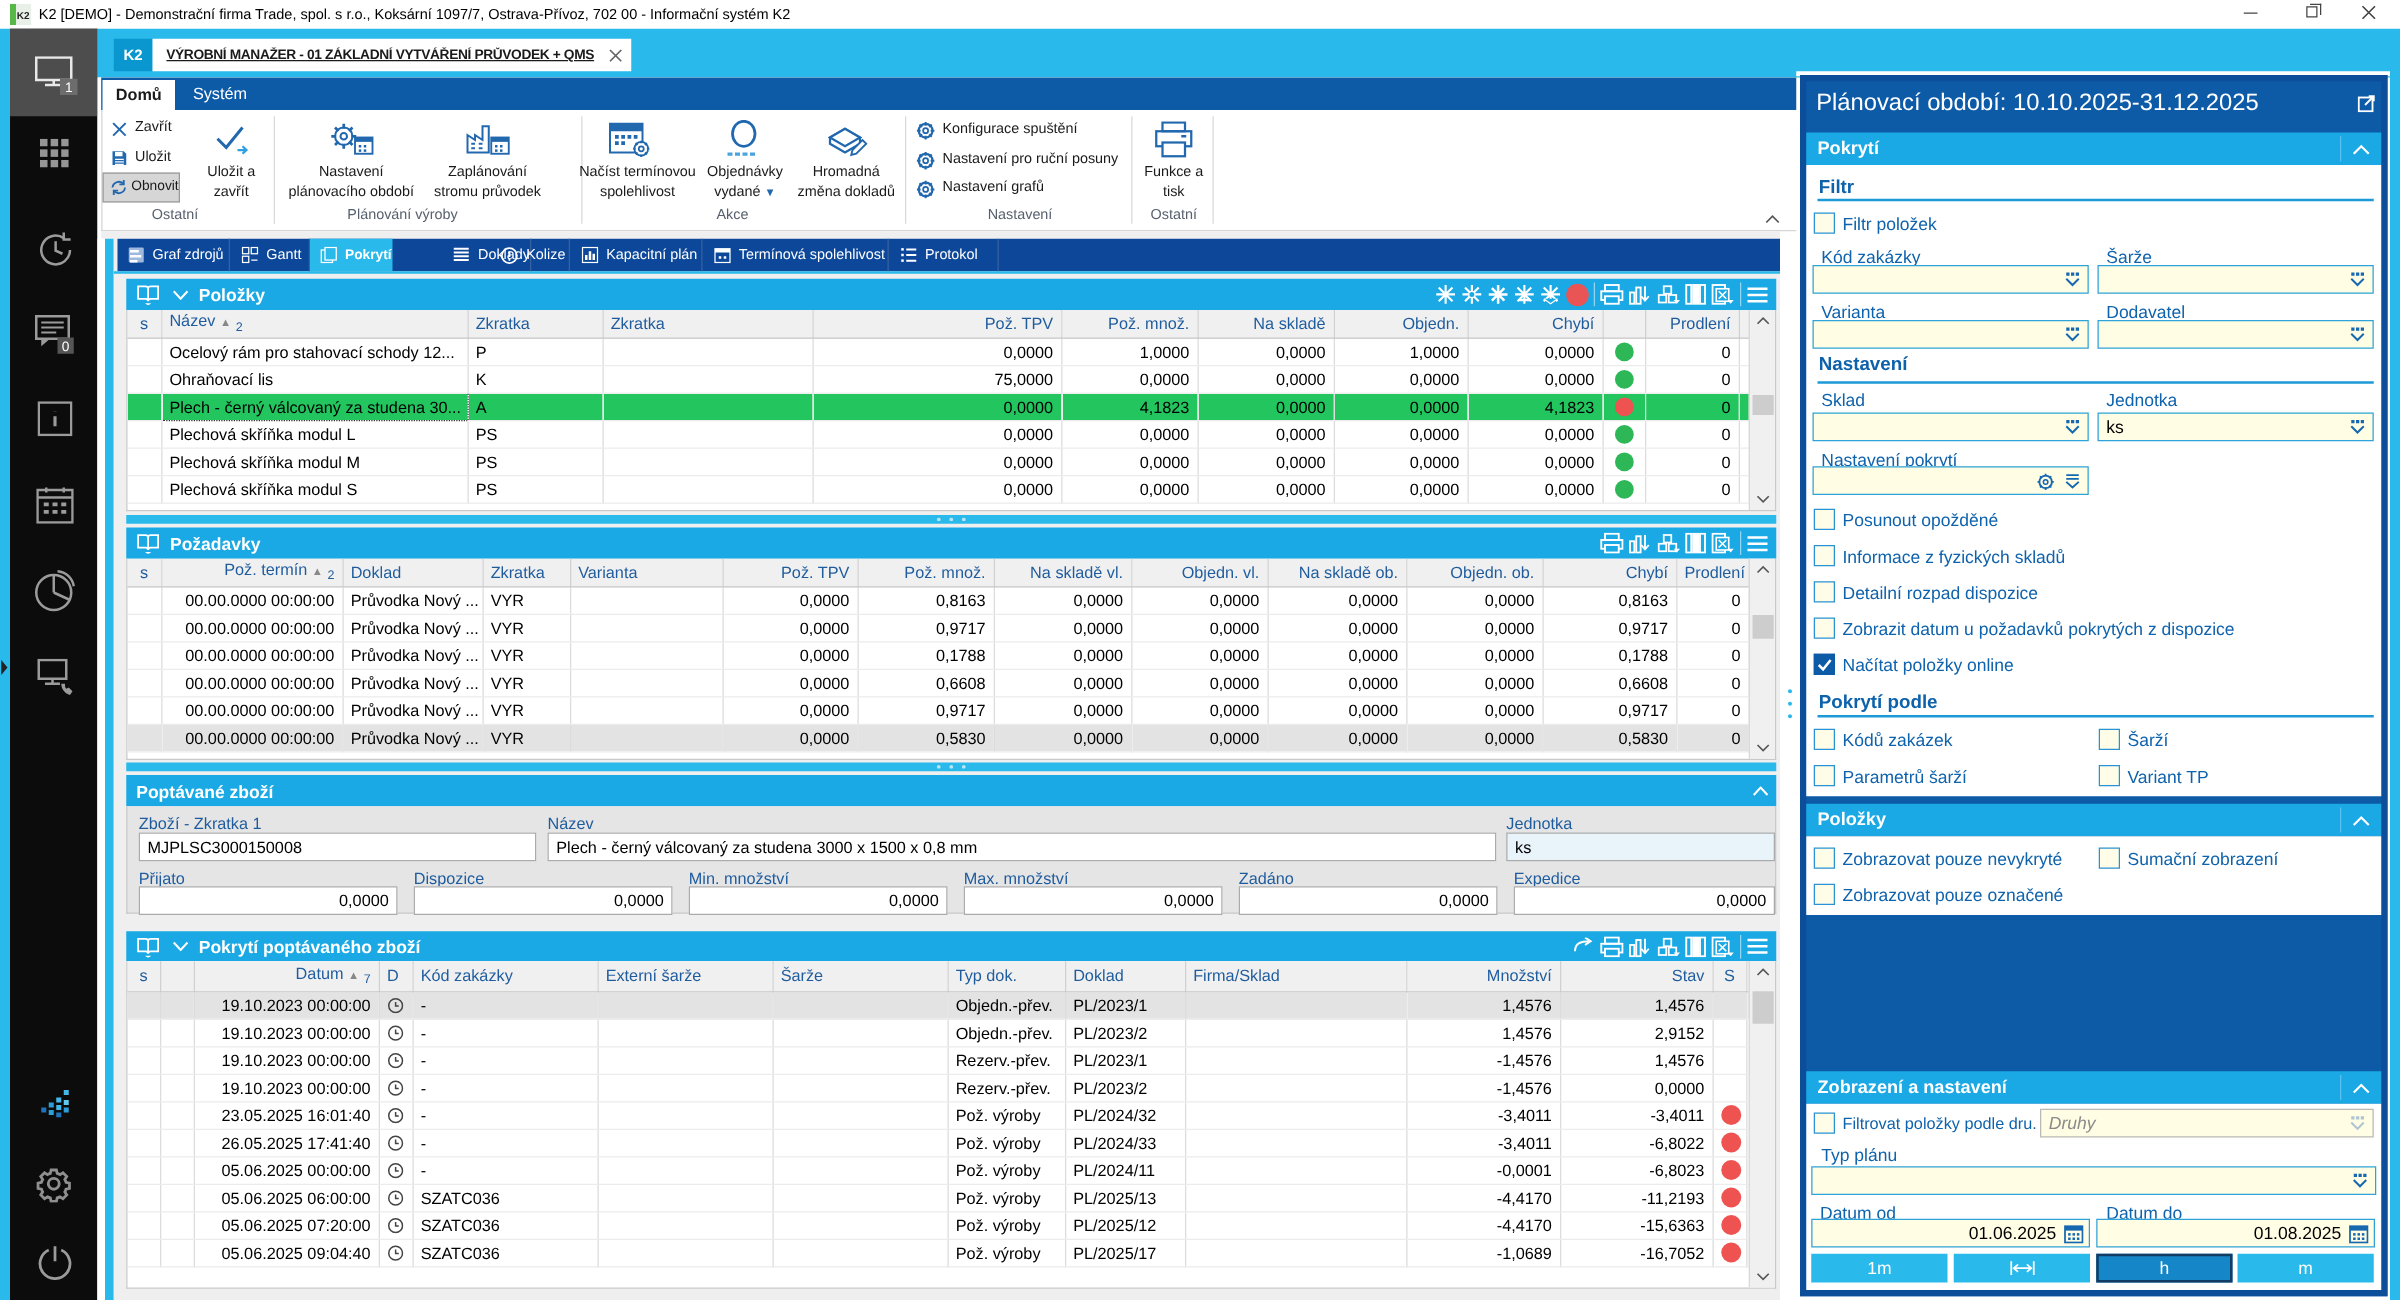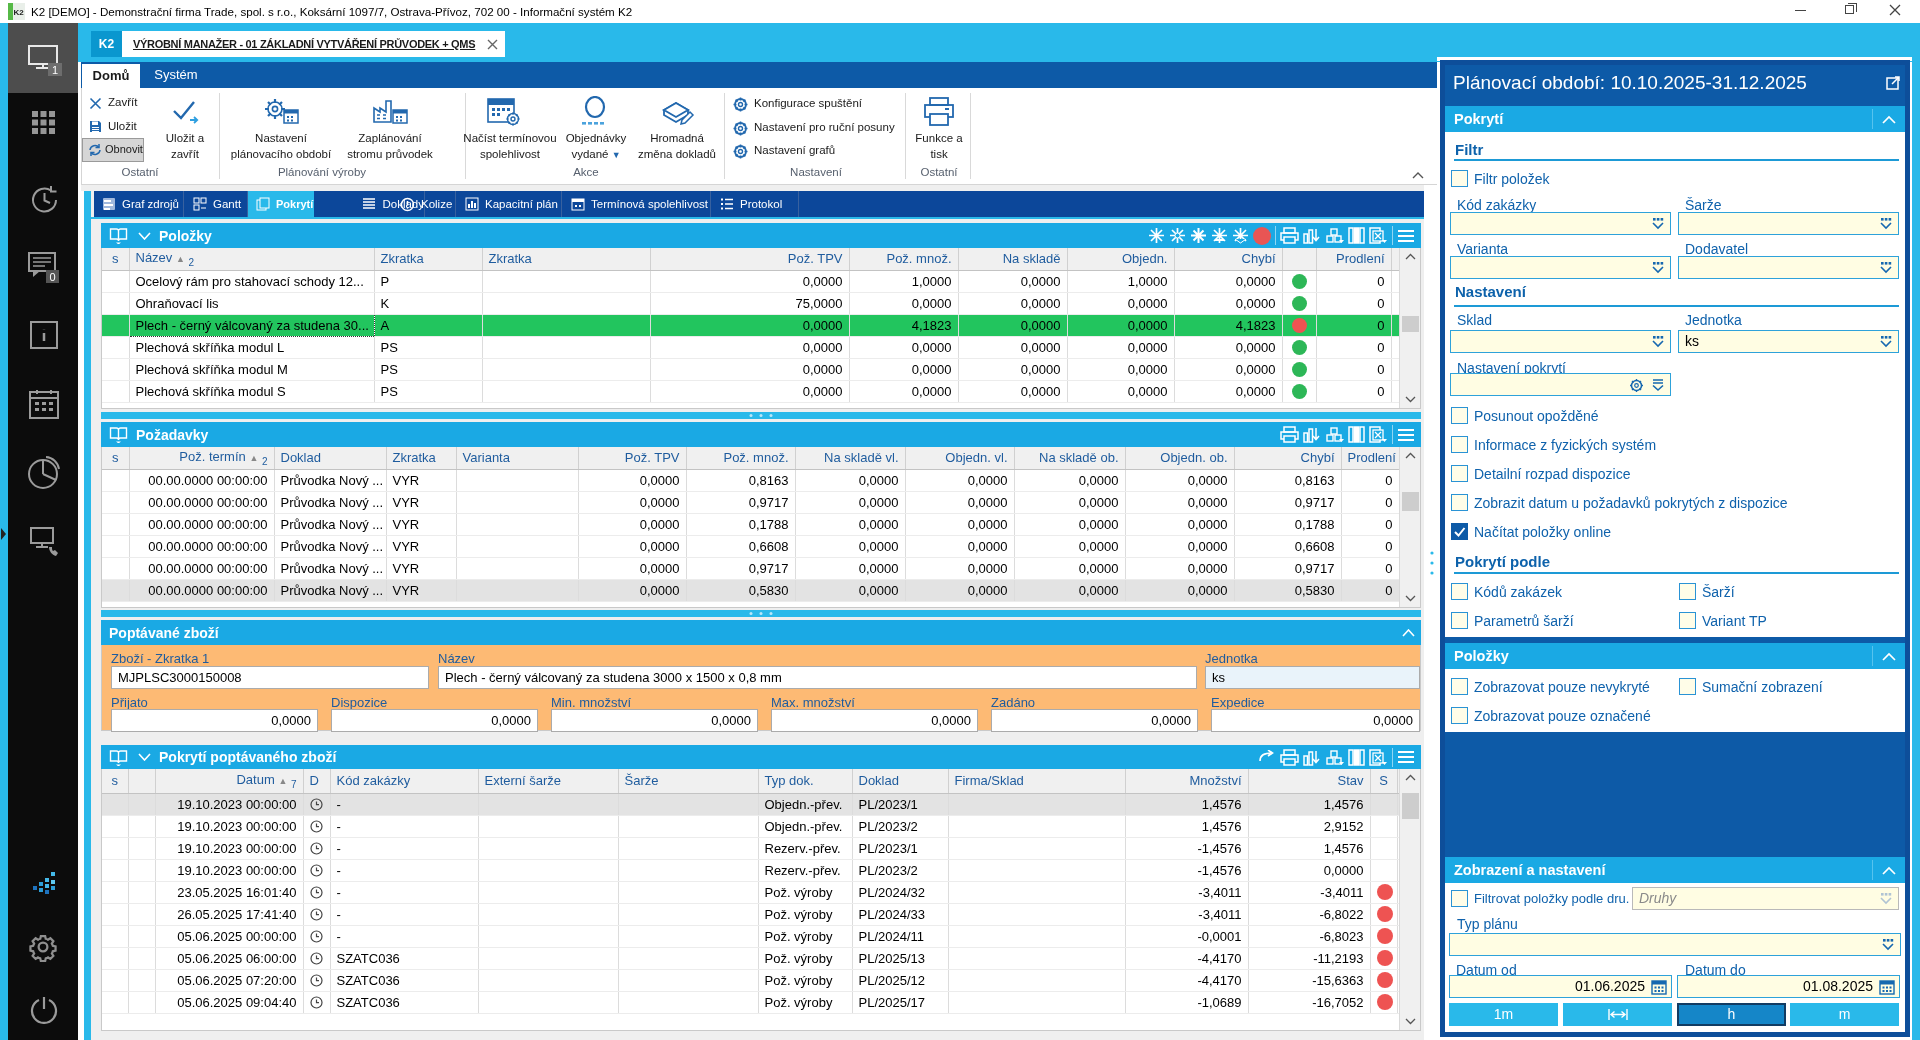--- a/index.html
+++ b/index.html
@@ -811,21 +811,21 @@
 
 <div class="panel" style="top:620px;height:111px;">
  <div class="phbar">
   <span class="ttl">Poptávané zboží</span>
   <div class="hico">
           <svg width="13" height="8">
             <path d="M1 7 L6.5 1 L12 7" fill="none" stroke="#fff" stroke-width="1.6"></path>
           </svg>
         </div>
  </div>
- <div class="ptbl" style="top:25px;width:1320px;height:86px;background:#fdba74;">
+ <div class="ptbl" style="top:25px;width:1320px;height:86px;background:#e5e5e5;">
   <style>
   .f3l{position:absolute;font-size:13px;color:#1f5c9e;white-space:nowrap;}
   .f3{position:absolute;height:23px;background:#fff;border:1px solid #ababab;font-size:13px;color:#000;padding:0 6px;line-height:21px;}
   </style>
   <div class="f3l" style="left:9px;top:6px;">Zboží - Zkratka 1</div>
   <div class="f3" style="left:9px;top:21px;width:318px;">MJPLSC3000150008</div>
   <div class="f3l" style="left:336px;top:6px;">Název</div>
   <div class="f3" style="left:336px;top:21px;width:759px;">Plech - černý válcovaný za studena 3000 x 1500 x 0,8 mm</div>
   <div class="f3l" style="left:1103px;top:6px;">Jednotka</div>
   <div class="f3" style="left:1103px;top:21px;width:215px;background:#e9f3fa;">ks</div>
@@ -1244,21 +1244,21 @@
           </g>
         </svg>
         <svg class="combo" width="16" height="14">
           <path d="M3 2 h10 M3 5 h10" stroke="#1668b0" stroke-width="1.4"></path>
           <path d="M3 7.5 L8 12 L13 7.5" fill="none" stroke="#1668b0" stroke-width="1.6"></path>
         </svg>
       </div>
  <div class="rp-cb" style="left:6px;top:275px;"></div>
       <div class="rp-lbl" style="left:29px;top:276px;">Posunout opožděné</div>
  <div class="rp-cb" style="left:6px;top:304px;"></div>
-      <div class="rp-lbl" style="left:29px;top:305px;">Informace z fyzických systém</div>
+      <div class="rp-lbl" style="left:29px;top:305px;">Informace z fyzických skladů</div>
  <div class="rp-cb" style="left:6px;top:333px;"></div>
       <div class="rp-lbl" style="left:29px;top:334px;">Detailní rozpad dispozice</div>
  <div class="rp-cb" style="left:6px;top:362px;"></div>
       <div class="rp-lbl" style="left:29px;top:363px;">Zobrazit datum u požadavků pokrytých z dispozice</div>
  <div class="rp-cb" style="left:6px;top:391px;background:#0d5aa7;border-color:#0d5aa7;">
         <svg width="15" height="15">
           <path d="M3 8 L6.5 11.5 L12.5 4" fill="none" stroke="#fff" stroke-width="2"></path>
         </svg>
       </div>
       <div class="rp-lbl" style="left:29px;top:392px;">Načítat položky online</div>

